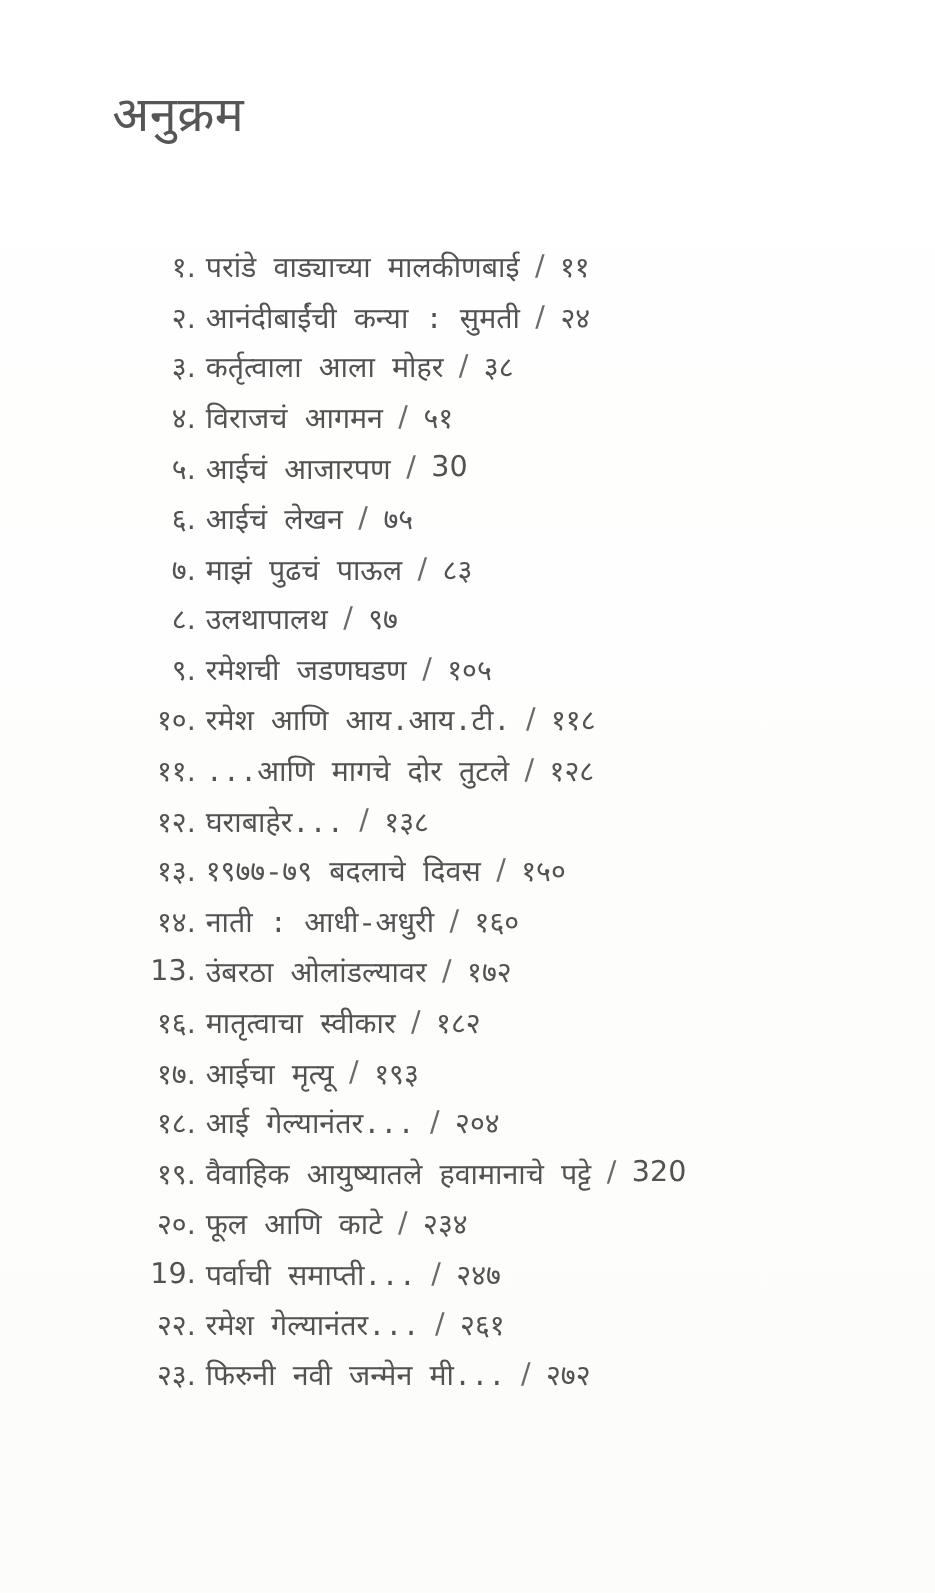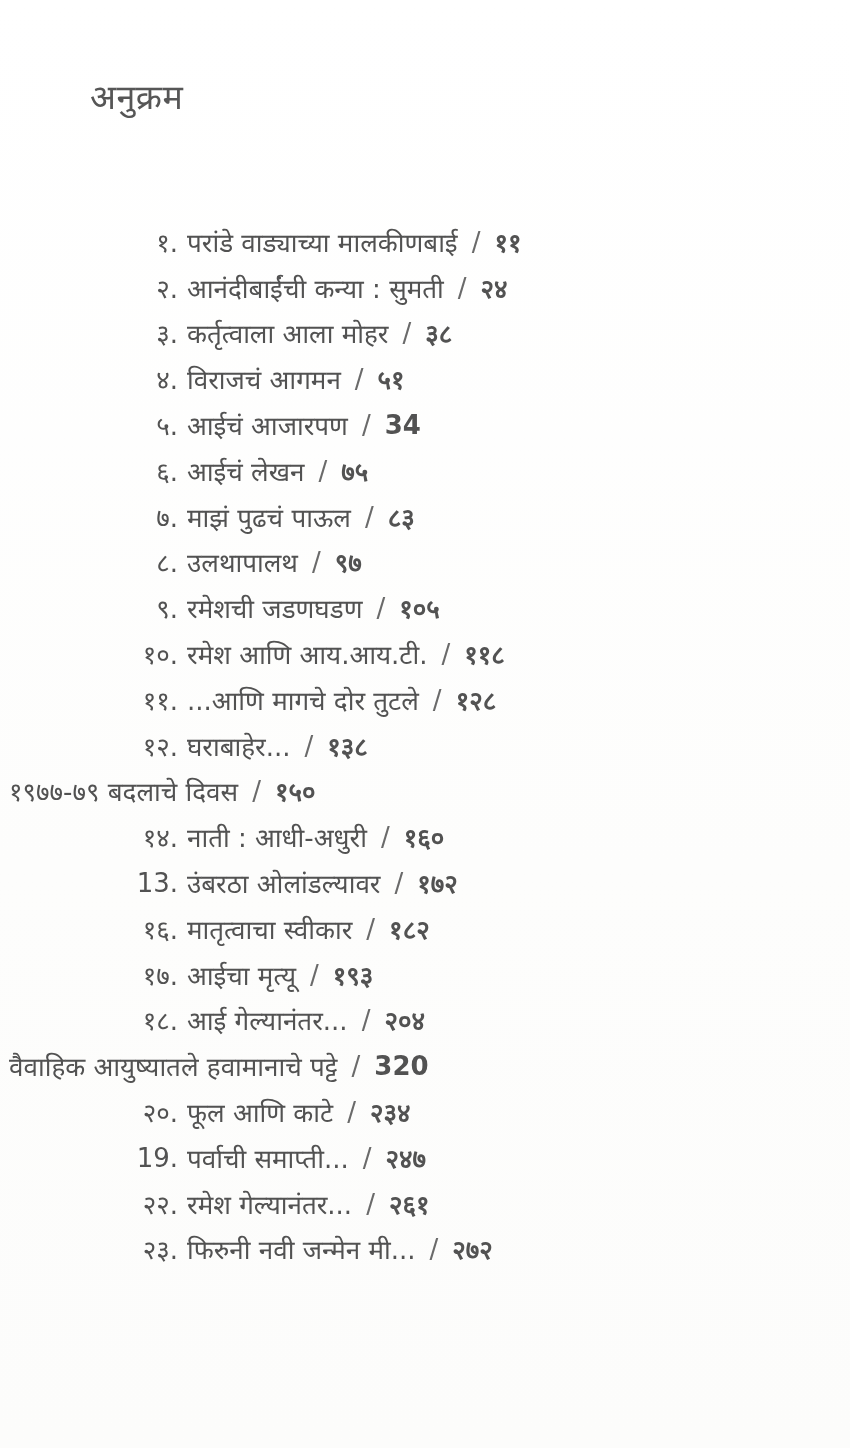--- a/index.html
+++ b/index.html
@@ -15,23 +15,23 @@
     overflow: hidden;
     position: relative;
   }
   .page {
     position: absolute;
     inset: 0;
     background: linear-gradient(180deg, #ffffff 0%, #fdfdfc 60%, #fcfcfb 100%);
   }
   .heading {
     position: absolute;
-    left: 90px;
+    left: 102px;
     top: 74px;
-    font-size: 34px;
+    font-size: 44px;
     line-height: 1.4;
     color: #565656;
     letter-spacing: 0.5px;
     text-align: right;
   }
   .toc-list {
     position: absolute;
     left: 0;
     top: 219px;
     width: 850px;
@@ -47,28 +47,28 @@
     color: #525252;
     white-space: nowrap;
   }
   .toc-row .num {
     width: 178px;
     text-align: right;
     flex: 0 0 178px;
   }
   .toc-row .title {
     margin-left: 9px;
+    font-family: Liberation Mono, monospace;
   }
   .toc-row .sep {
     margin-left: 14px;
     color: #6a6a6a;
   }
   .toc-row .pagenum {
     margin-left: 14px;
-    font-weight: bold;
   }
 </style>
 </head>
 <body>
 
 <div class="page">
   <div class="heading">अनुक्रम</div>
 
   <ol class="toc-list" id="toc-list">
       <li class="toc-row">
@@ -92,21 +92,21 @@
       <li class="toc-row">
     <span class="num">४.</span>
     <span class="title">विराजचं आगमन</span>
     <span class="sep">/</span>
     <span class="pagenum">५१</span>
   </li>
       <li class="toc-row">
     <span class="num">५.</span>
     <span class="title">आईचं आजारपण</span>
     <span class="sep">/</span>
-    <span class="pagenum">34</span>
+    <span class="pagenum">30</span>
   </li>
       <li class="toc-row">
     <span class="num">६.</span>
     <span class="title">आईचं लेखन</span>
     <span class="sep">/</span>
     <span class="pagenum">७५</span>
   </li>
       <li class="toc-row">
     <span class="num">७.</span>
     <span class="title">माझं पुढचं पाऊल</span>
@@ -137,20 +137,21 @@
     <span class="sep">/</span>
     <span class="pagenum">१२८</span>
   </li>
       <li class="toc-row">
     <span class="num">१२.</span>
     <span class="title">घराबाहेर...</span>
     <span class="sep">/</span>
     <span class="pagenum">१३८</span>
   </li>
       <li class="toc-row">
+    <span class="num">१३.</span>
     <span class="title">१९७७-७९ बदलाचे दिवस</span>
     <span class="sep">/</span>
     <span class="pagenum">१५०</span>
   </li>
       <li class="toc-row">
     <span class="num">१४.</span>
     <span class="title">नाती : आधी-अधुरी</span>
     <span class="sep">/</span>
     <span class="pagenum">१६०</span>
   </li>
@@ -172,20 +173,21 @@
     <span class="sep">/</span>
     <span class="pagenum">१९३</span>
   </li>
       <li class="toc-row">
     <span class="num">१८.</span>
     <span class="title">आई गेल्यानंतर...</span>
     <span class="sep">/</span>
     <span class="pagenum">२०४</span>
   </li>
       <li class="toc-row">
+    <span class="num">१९.</span>
     <span class="title">वैवाहिक आयुष्यातले हवामानाचे पट्टे</span>
     <span class="sep">/</span>
     <span class="pagenum">320</span>
   </li>
       <li class="toc-row">
     <span class="num">२०.</span>
     <span class="title">फूल आणि काटे</span>
     <span class="sep">/</span>
     <span class="pagenum">२३४</span>
   </li>

